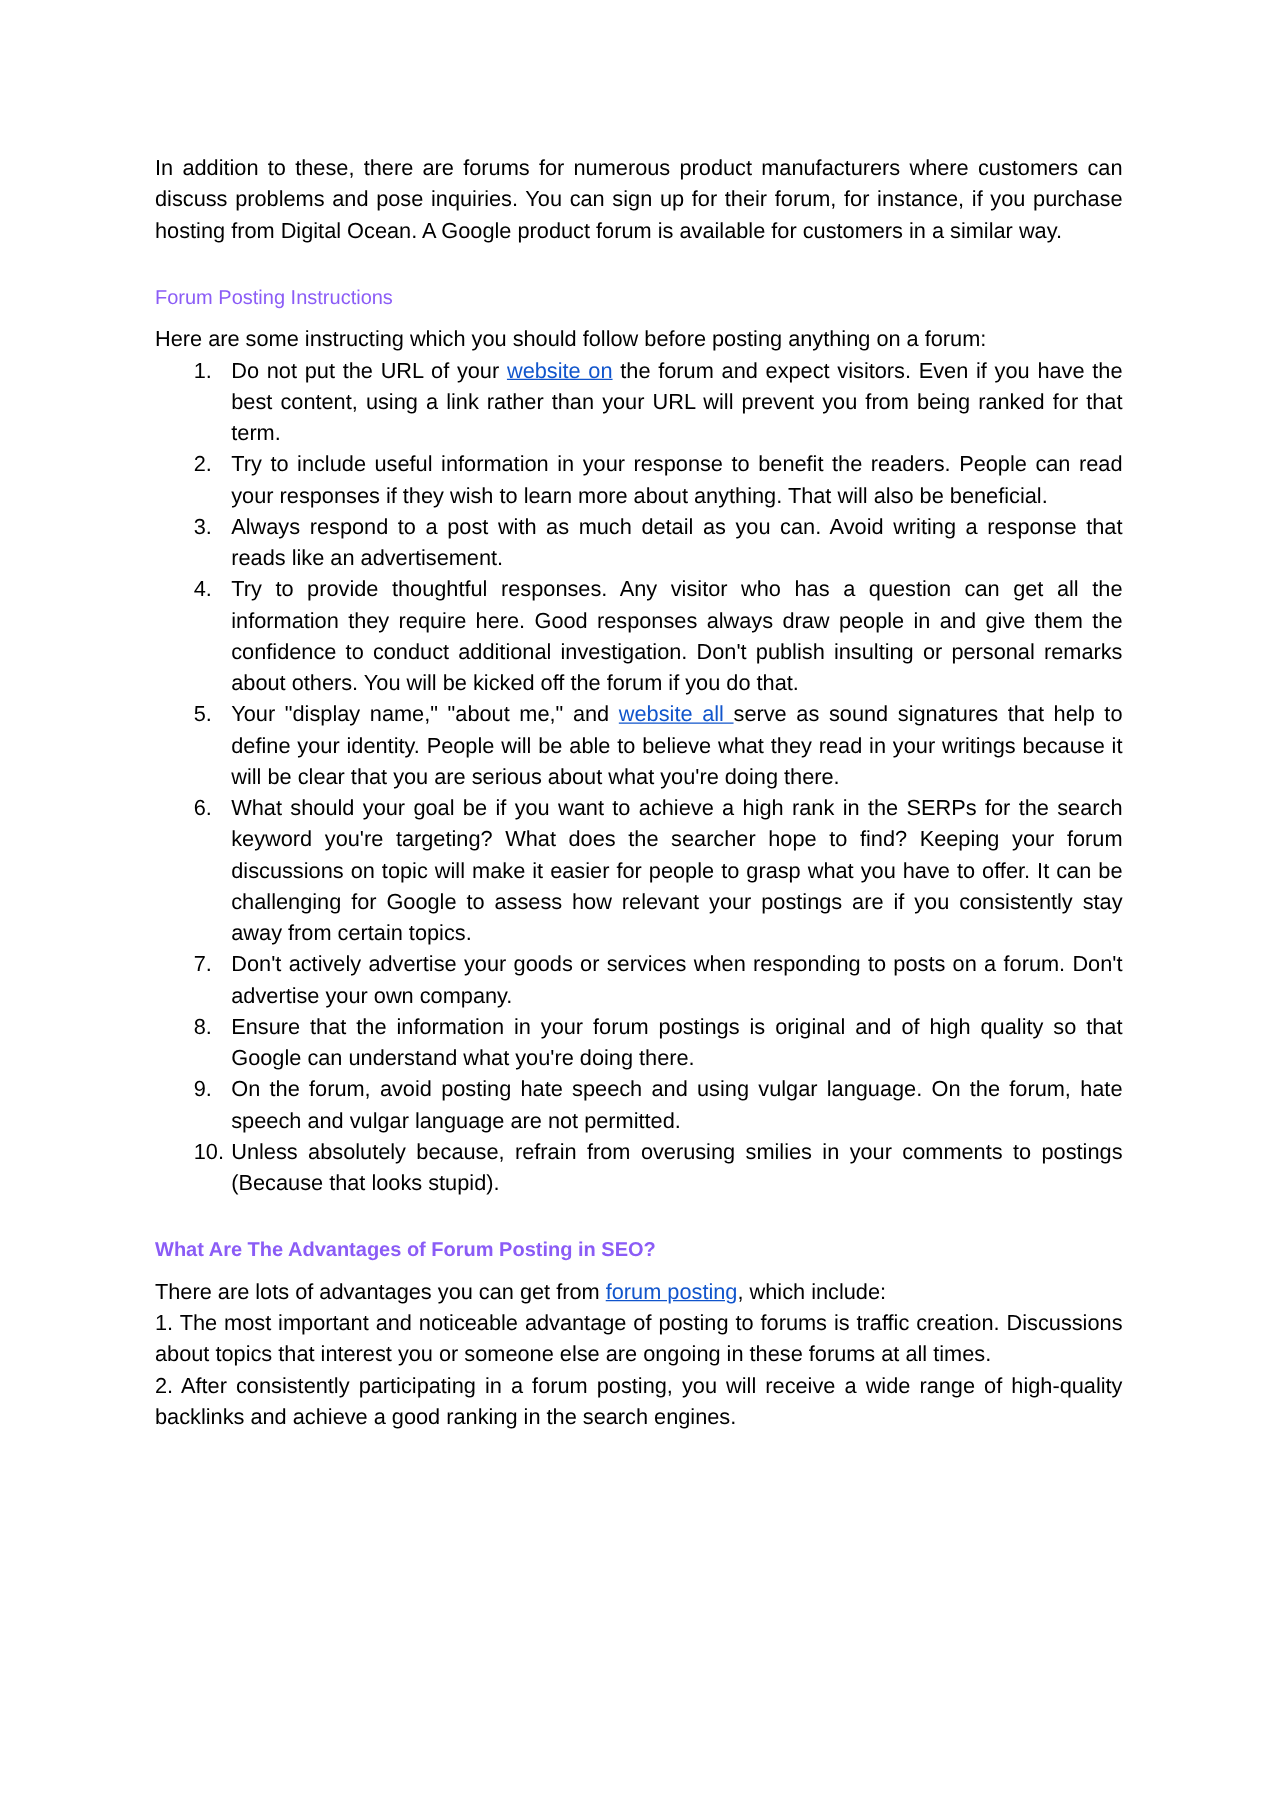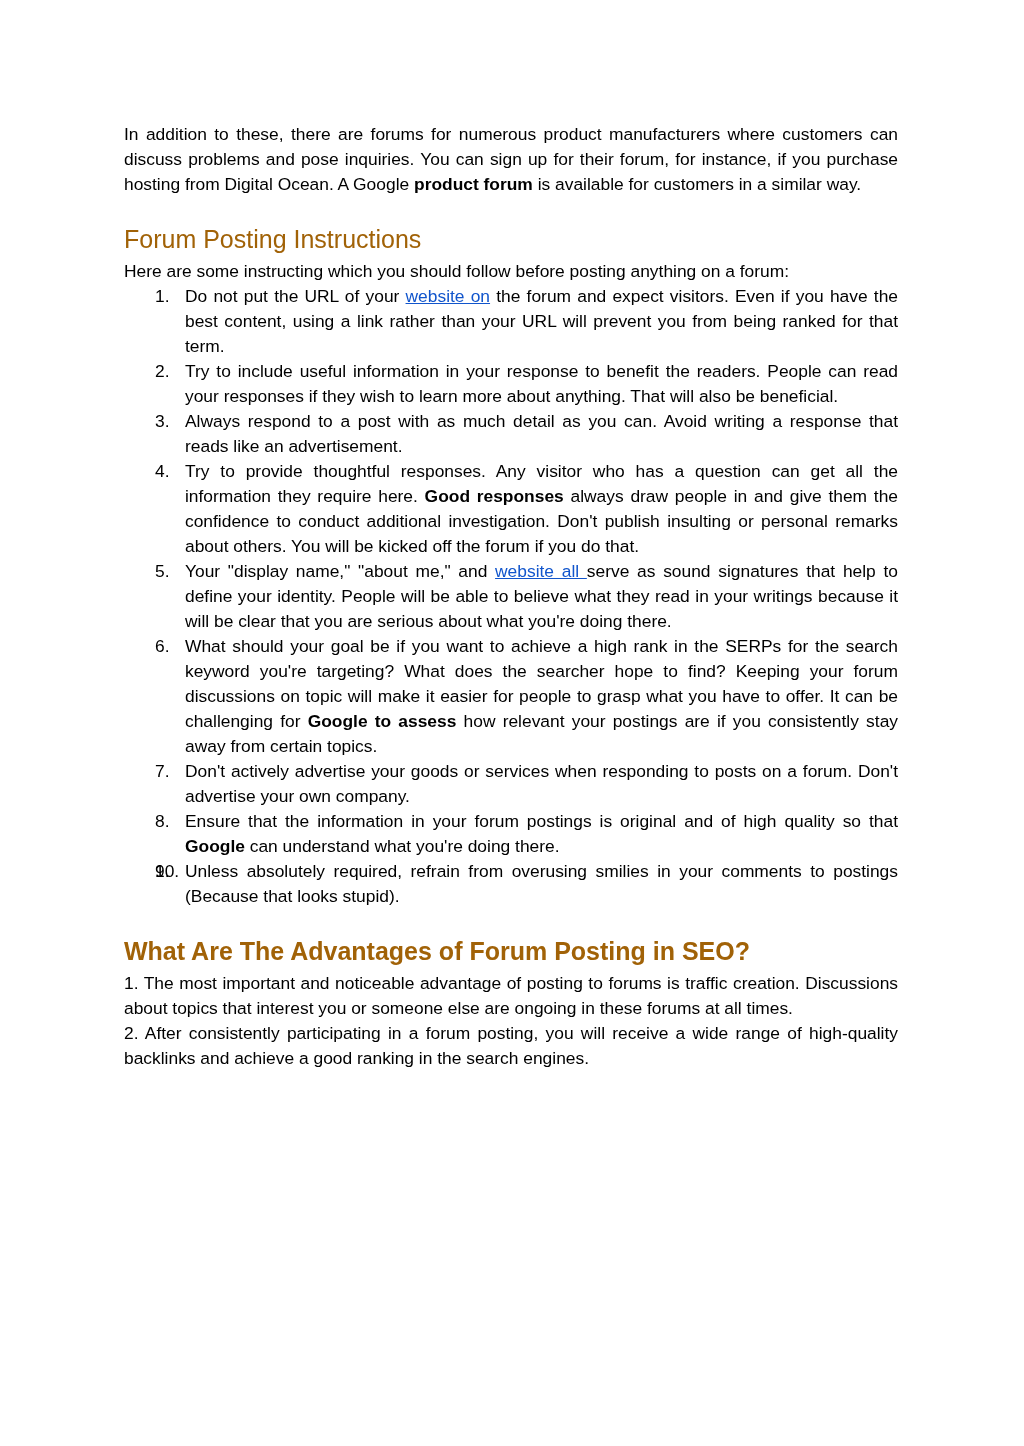--- a/index.html
+++ b/index.html
@@ -12,44 +12,44 @@
       font-family: "Liberation Sans", sans-serif;
       font-size: 17.4px;
       line-height: 25px;
       color: #000000;
     }
     p { margin: 0; text-align: justify; }
     .intro { margin-bottom: 0; }
     h2 {
       font-family: "Liberation Sans", sans-serif;
       font-weight: normal;
-      font-size: 25px;
+      font-size: 16px;
       line-height: 30px;
-      color: #a16207;
+      color: #8b5cf6;
       margin: 0;
     }
     .h-instr { margin-top: 27px; margin-bottom: 5px; }
     .h-adv { margin-top: 27px; margin-bottom: 5px; font-weight: bold; }
     ol.steps {
       margin: 0;
       padding: 0;
       list-style: none;
     }
     ol.steps li {
       position: relative;
       padding-left: 61px;
       text-align: justify;
     }
     ol.steps li .num {
       position: absolute;
       left: 31px;
       top: 0;
     }
     ol.steps li.two-digit .num { left: 31px; }
-    b { font-weight: bold; }
+    b { font-weight: normal; }
     a.link {
       color: #1155cc;
       font-weight: normal;
       text-decoration: underline;
     }
   </style>
 </head>
 <body>
 
 <div class="page">
@@ -79,26 +79,27 @@
     <li>
       <span class="num">6.</span><span>What should your goal be if you want to achieve a high rank in the SERPs for the search keyword you're targeting? What does the searcher hope to find? Keeping your forum discussions on topic will make it easier for people to grasp what you have to offer. It can be challenging for </span><b>Google to assess</b><span> how relevant your postings are if you consistently stay away from certain topics.</span>
     </li>
     <li>
       <span class="num">7.</span><span>Don't actively advertise your goods or services when responding to posts on a forum. Don't advertise your own company.</span>
     </li>
     <li>
       <span class="num">8.</span><span>Ensure that the information in your forum postings is original and of high quality so that </span><b>Google</b><span> can understand what you're doing there.</span>
     </li>
     <li>
-      <span class="num">9.</span>
+      <span class="num">9.</span><span>On the forum, avoid posting hate speech and using vulgar language. On the forum, hate speech and vulgar language are not permitted.</span>
     </li>
     <li class="two-digit">
-      <span class="num">10.</span><span>Unless absolutely required, refrain from overusing smilies in your comments to postings (Because that looks stupid).</span>
+      <span class="num">10.</span><span>Unless absolutely because, refrain from overusing smilies in your comments to postings (Because that looks stupid).</span>
     </li>
   </ol>
 
   <h2 class="h-adv">What Are The Advantages of Forum Posting in SEO?</h2>
 
+  <p><span>There are lots of advantages you can get from </span><a class="link">forum posting</a><span>, which include:</span></p>
 
   <p>1. The most important and noticeable advantage of posting to forums is traffic creation. Discussions about topics that interest you or someone else are ongoing in these forums at all times.</p>
   <p>2. After consistently participating in a forum posting, you will receive a wide range of high-quality backlinks and achieve a good ranking in the search engines.</p>
 
 </div>
 
 </body></html>

